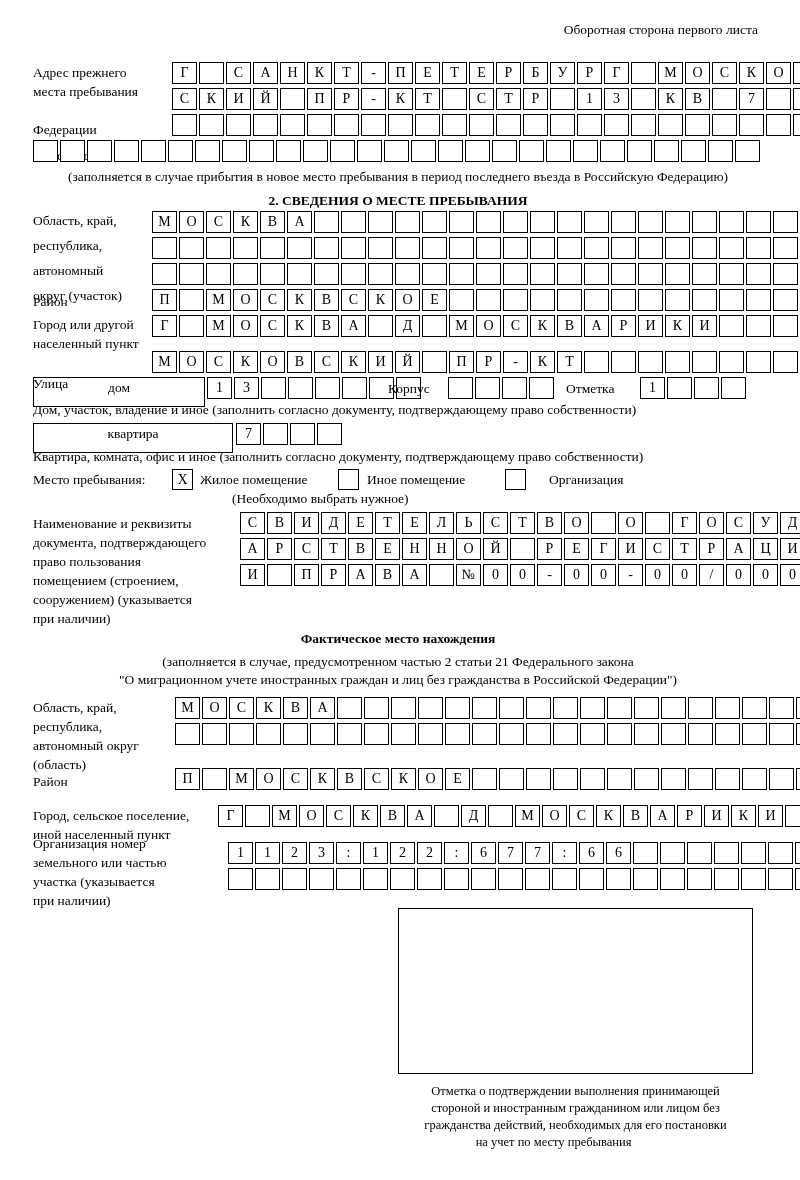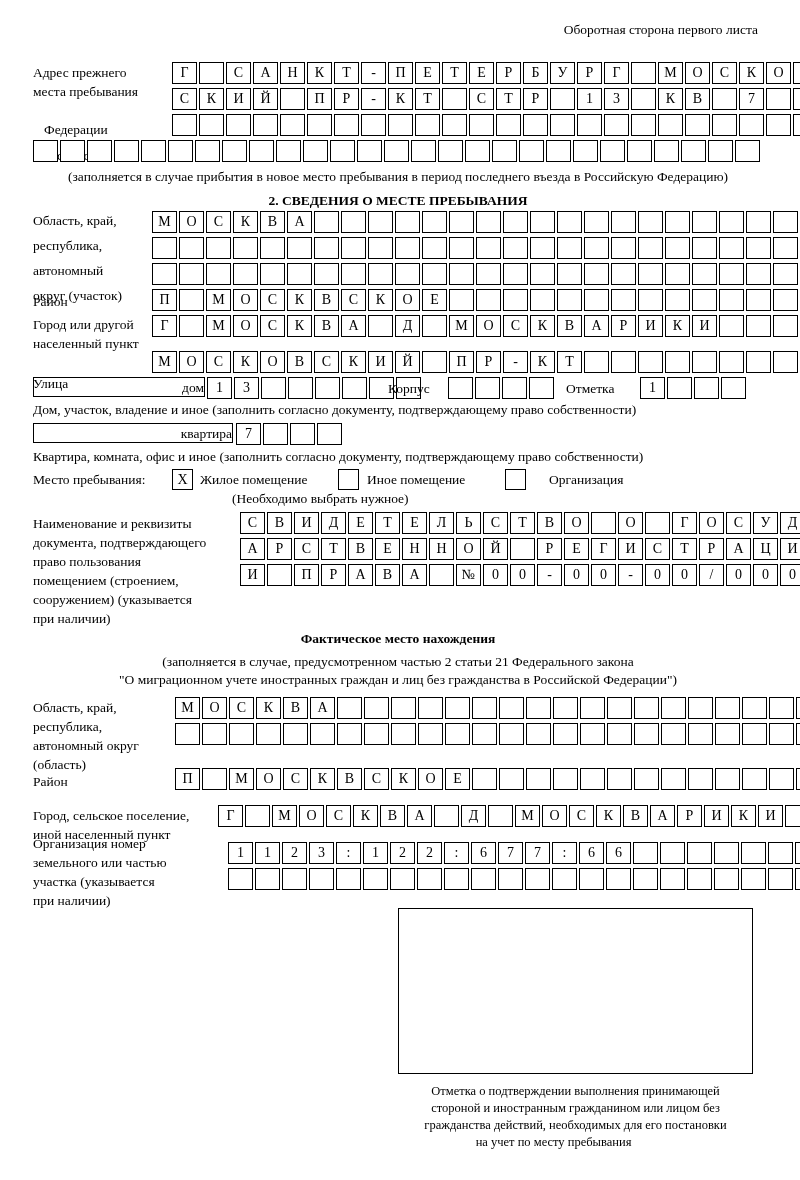--- a/index.html
+++ b/index.html
@@ -54,24 +54,24 @@
     line-height: 20px;
     text-align: center;
     font-family: "Liberation Serif", serif;
     background: #fff;
   }
   .cell.blank { }
   .wide-label-box {
     position: absolute;
     border: 1px solid #000;
     box-sizing: border-box;
-    height: 20px;
+    height: 30px;
     font-size: 13.5px;
     line-height: 20px;
-    text-align: right;
+    text-align: center;
   }
   .checkbox {
     position: absolute;
     width: 21px;
     height: 21px;
     border: 1px solid #000;
     box-sizing: border-box;
     text-align: center;
     font-size: 14px;
     line-height: 19px;
@@ -91,21 +91,21 @@
 </head>
 <body>
 
 <div class="page">
 
   <div class="hdr-right">Оборотная сторона первого листа</div>
 
   <div class="lbl" style="left:33px; top:63px;">Адрес прежнего</div>
   <div class="lbl" style="left:33px; top:82px;">места пребывания</div>
   <div class="lbl" style="left:33px; top:101px;margin-top:45px;">в Российской</div>
-  <div class="lbl" style="left:33px; top:120px;margin-left:11px;">Федерации</div>
+  <div class="lbl" style="left:33px; top:120px;">Федерации</div>
 
   <div class="boxrow" id="prev-row-0" style="left:172px; top:62px;">
       <div class="cell">Г</div>
       <div class="cell blank"></div>
       <div class="cell">С</div>
       <div class="cell">А</div>
       <div class="cell">Н</div>
       <div class="cell">К</div>
       <div class="cell">Т</div>
       <div class="cell">-</div>

